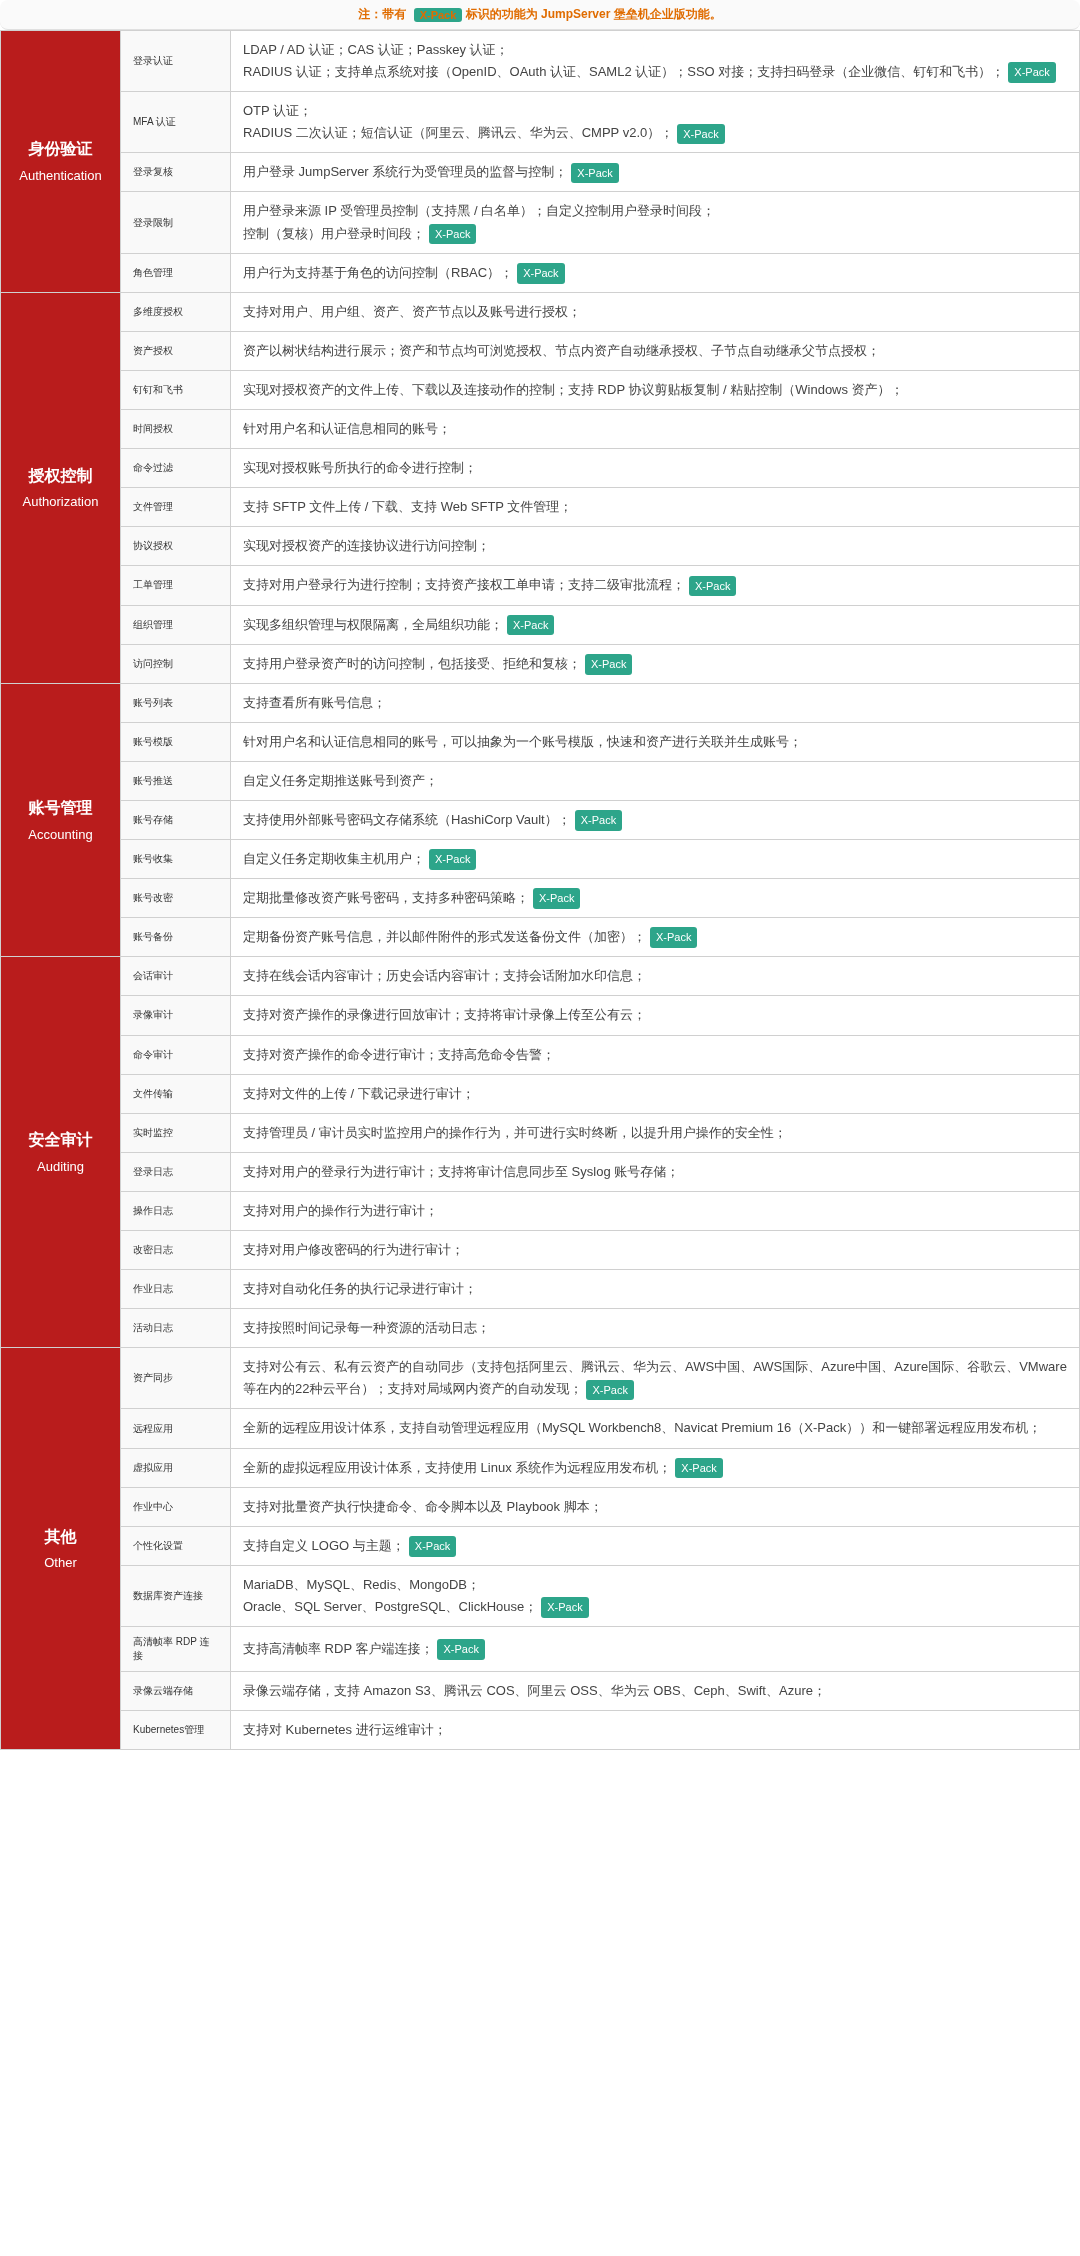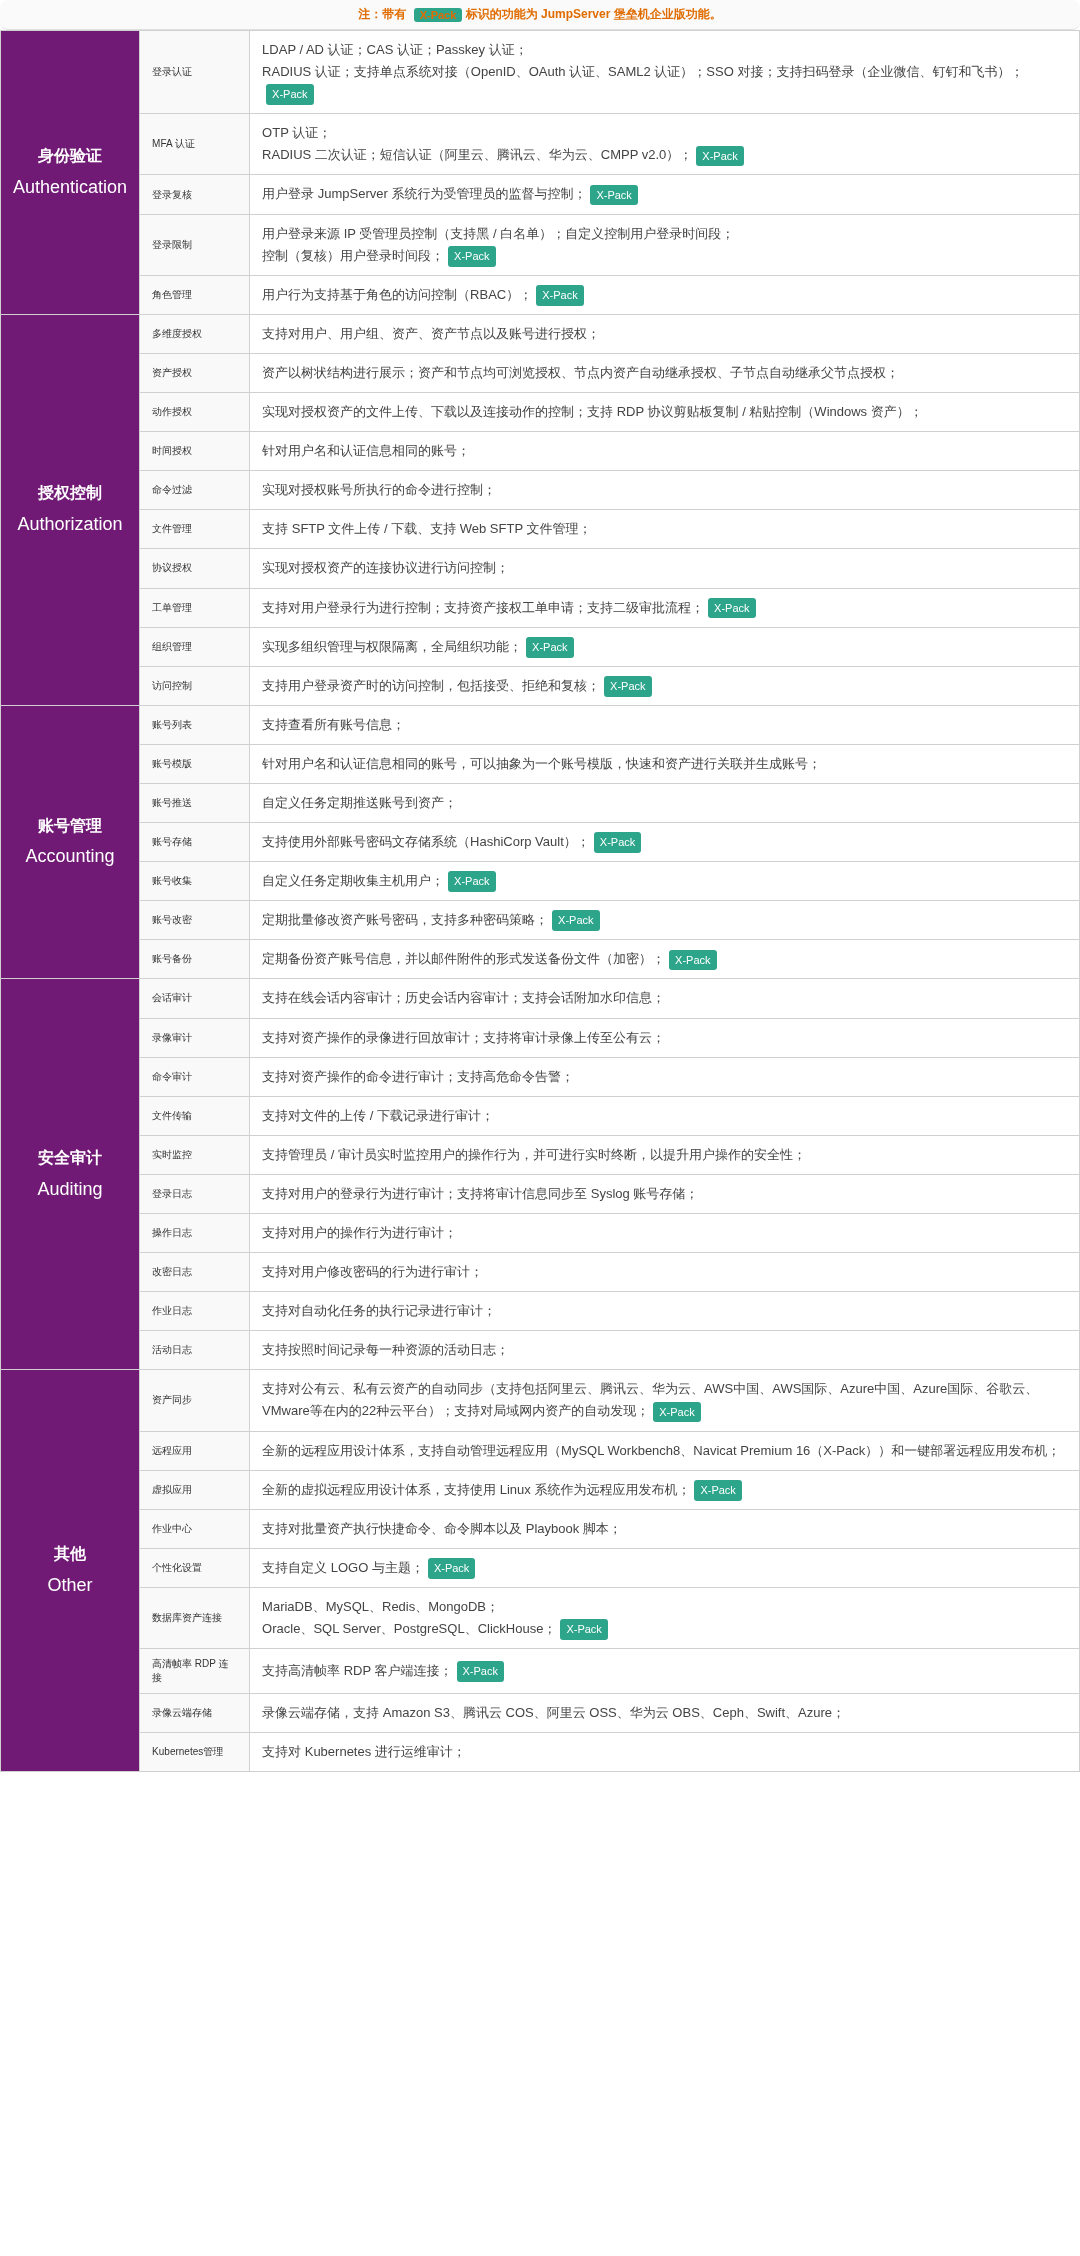--- a/index.html
+++ b/index.html
@@ -29,35 +29,35 @@
       border-collapse: collapse;
     }
 
     .main-table td, .main-table th {
       border: 1px solid #d0d0d0;
       vertical-align: middle;
       padding: 8px 12px;
     }
 
     .category-cell {
-      background-color: #701a75;
+      background-color: #b91c1c;
       color: #fff;
       text-align: center;
       font-size: 15px;
       font-weight: bold;
       line-height: 1.8;
       width: 120px;
       min-width: 110px;
     }
     .category-cell .zh {
       font-size: 16px;
       display: block;
     }
     .category-cell .en {
-      font-size: 18px;
+      font-size: 13px;
       display: block;
       font-weight: normal;
     }
 
     .feature-name-cell {
       width: 110px;
       min-width: 100px;
       color: #333;
       font-size: 10px;
       vertical-align: middle;
@@ -124,21 +124,21 @@
           <span class="en">Authorization</span>
         </td>
         <td class="feature-name-cell">多维度授权</td>
         <td class="feature-desc-cell">支持对用户、用户组、资产、资产节点以及账号进行授权；</td>
       </tr>
       <tr>
         <td class="feature-name-cell">资产授权</td>
         <td class="feature-desc-cell">资产以树状结构进行展示；资产和节点均可浏览授权、节点内资产自动继承授权、子节点自动继承父节点授权；</td>
       </tr>
       <tr>
-        <td class="feature-name-cell">动作授权</td>
+        <td class="feature-name-cell">钉钉和飞书</td>
         <td class="feature-desc-cell">实现对授权资产的文件上传、下载以及连接动作的控制；支持 RDP 协议剪贴板复制 / 粘贴控制（Windows 资产）；</td>
       </tr>
       <tr>
         <td class="feature-name-cell">时间授权</td>
         <td class="feature-desc-cell">针对用户名和认证信息相同的账号；</td>
       </tr>
       <tr>
         <td class="feature-name-cell">命令过滤</td>
         <td class="feature-desc-cell">实现对授权账号所执行的命令进行控制；</td>
       </tr>

